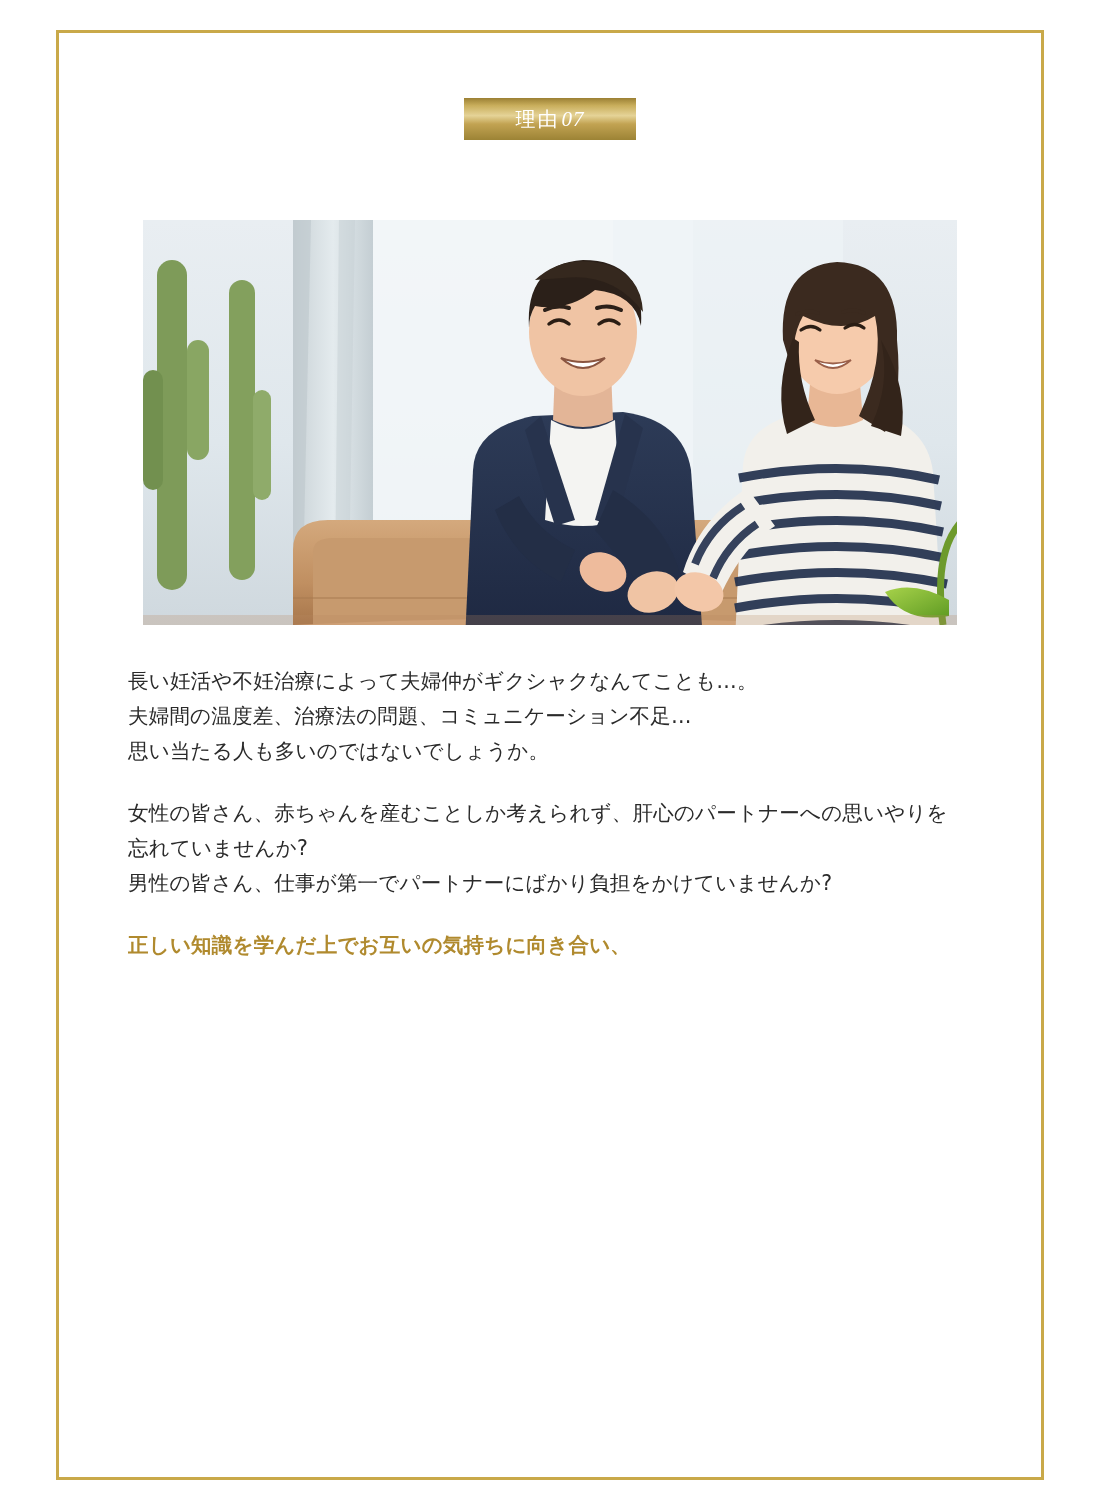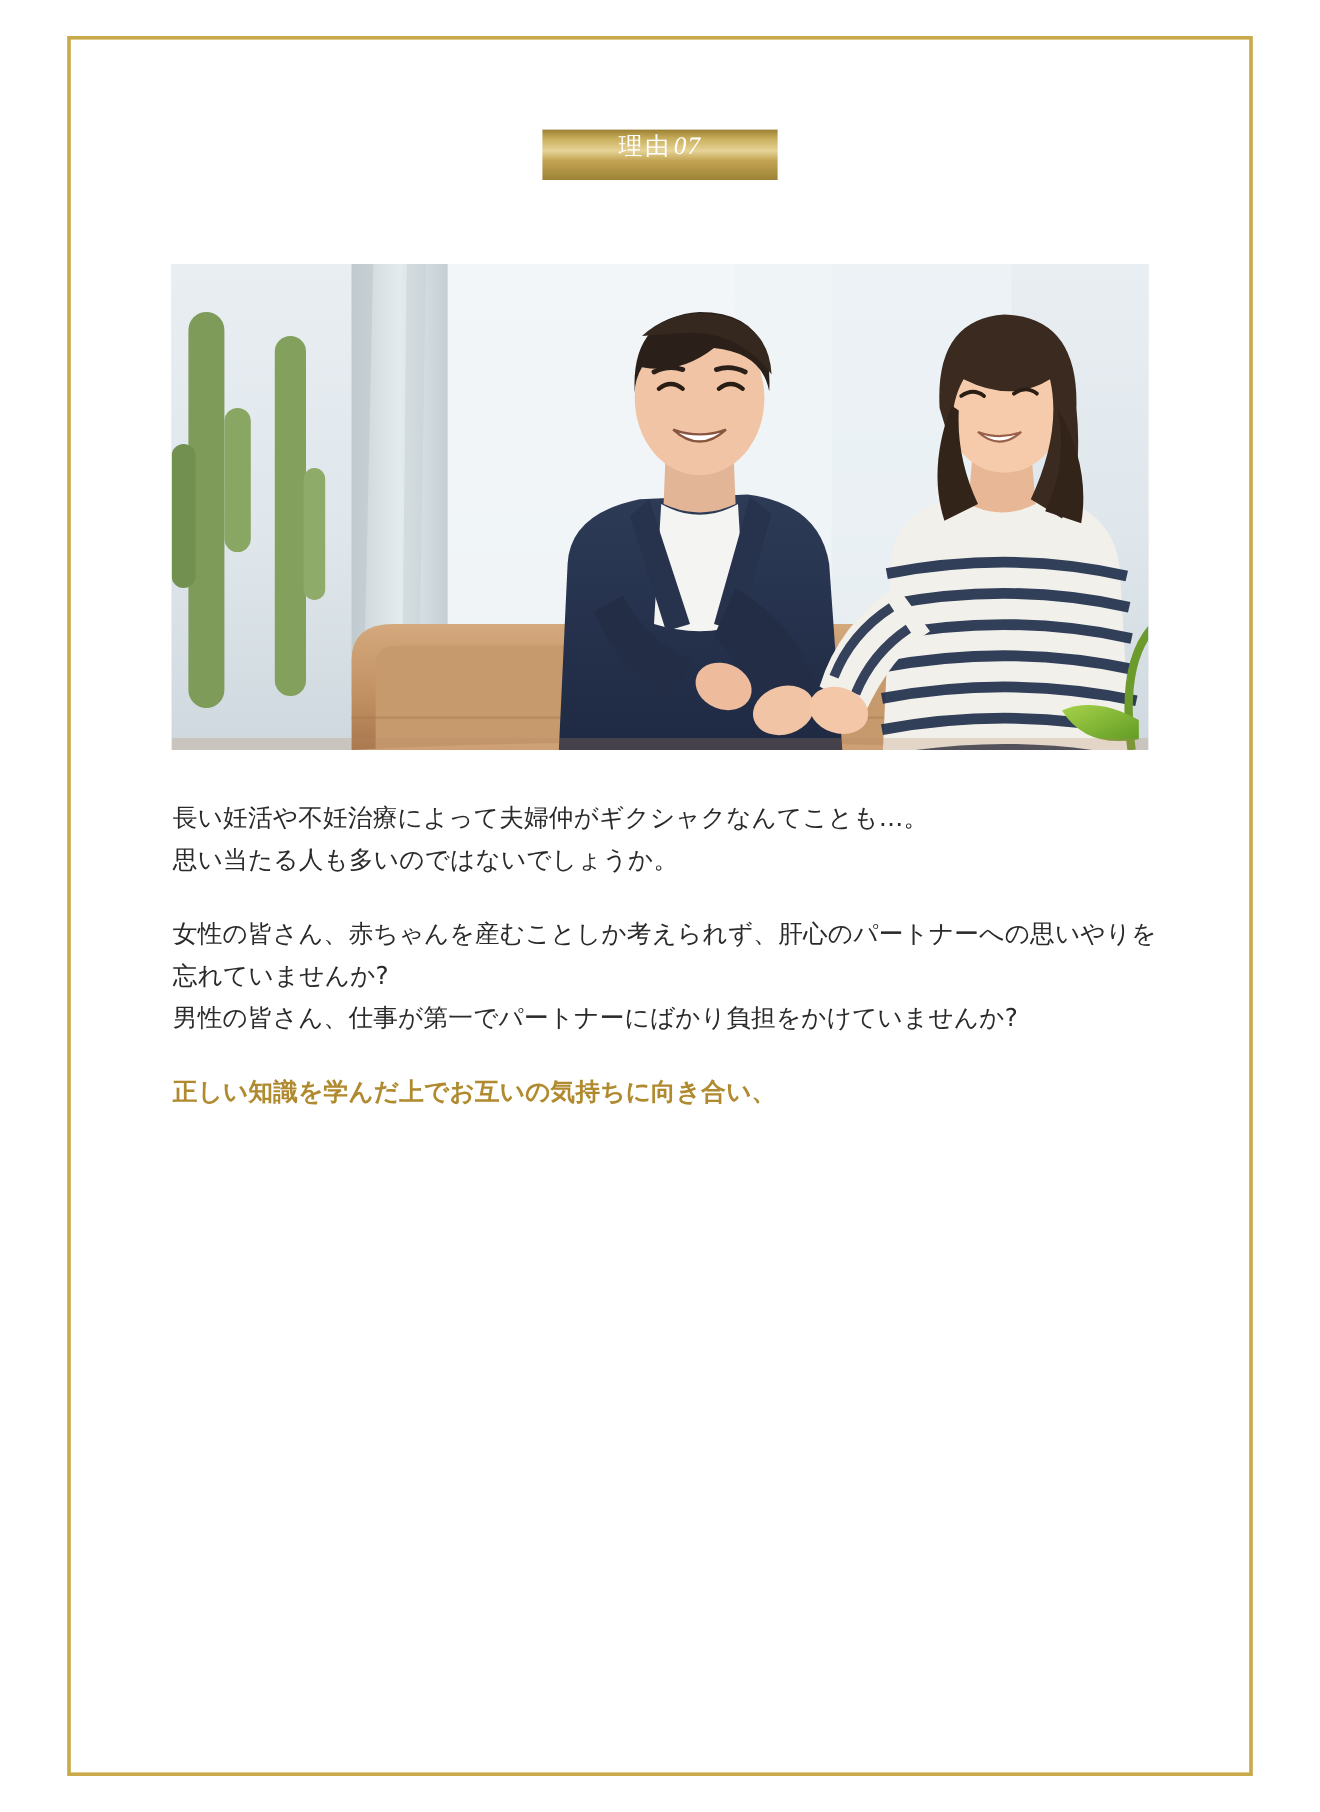--- a/index.html
+++ b/index.html
@@ -40,25 +40,26 @@
     width: 1100px;
     height: 1510px;
     box-sizing: border-box;
   }
 
   
   .reason-badge {
     position: absolute;
     left: 50%;
     transform: translateX(-50%);
-    top: 108px;
-    width: 196px;
+    top: 98px;
+    width: 172px;
     height: 42px;
     background: linear-gradient(180deg, #9b8034 0%, #c9ae5c 18%, #e5d397 42%, #c2a352 62%, #9c8335 100%);
     display: flex;
+    align-items: center;
     justify-content: center;
   }
   .reason-badge span {
     color: #ffffff;
     font-size: 21px;
     letter-spacing: 1px;
     font-family: "Liberation Serif", "DejaVu Serif", serif;
     font-style: italic;
     white-space: nowrap;
   }
@@ -92,21 +93,21 @@
     width: 814px;
     height: 405px;
     overflow: hidden;
     background: #cdd6dd;
   }
   .photo svg { display: block; }
 
   
   .body-copy {
     position: absolute;
-    left: 144px;
+    left: 128px;
     top: 664px;
     width: 830px;
     color: #2a2a2a;
     font-size: 20.5px;
     line-height: 35px;
     font-family: "DejaVu Sans", "Liberation Sans", sans-serif;
     letter-spacing: 0.2px;
   }
   .para {
     margin: 0 0 27px 0;
@@ -289,20 +290,21 @@
         </g>
 
         <rect x="0" y="395" width="814" height="10" fill="#b9895f" opacity="0.25"></rect>
       </svg>
     </div>
 
     <div class="body-copy">
 
       <div class="para">
         <div>長い妊活や不妊治療によって夫婦仲がギクシャクなんてことも…。</div>
+        <div>夫婦間の温度差、治療法の問題、コミュニケーション不足…</div>
         <div>思い当たる人も多いのではないでしょうか。</div>
       </div>
 
 
       <div class="para wrap">
         <div>女性の皆さん、赤ちゃんを産むことしか考えられず、肝心のパートナーへの思いやりを忘れていませんか?</div>
         <div>男性の皆さん、仕事が第一でパートナーにばかり負担をかけていませんか?</div>
       </div>
 
 

